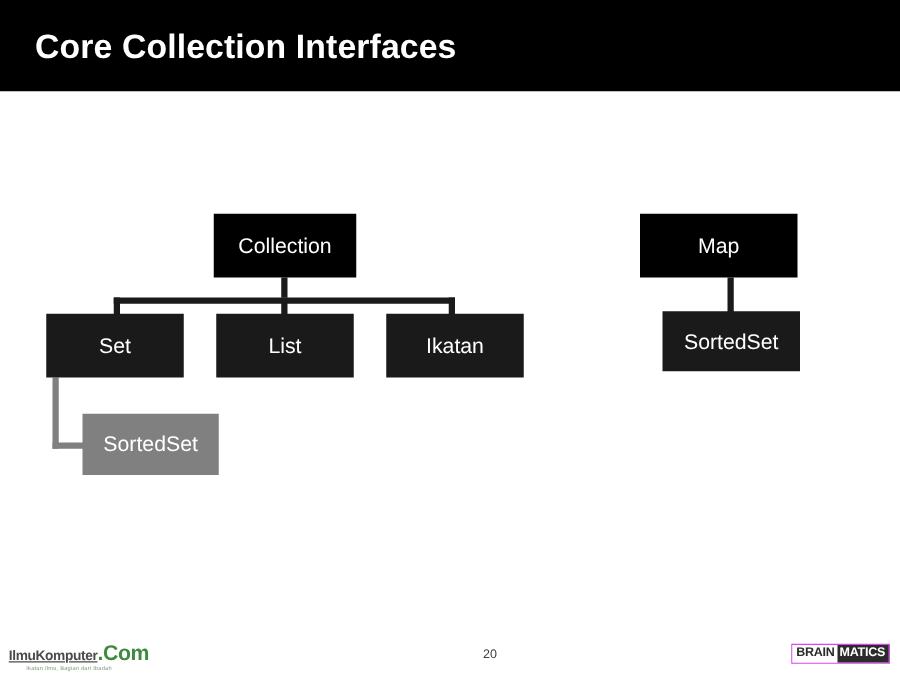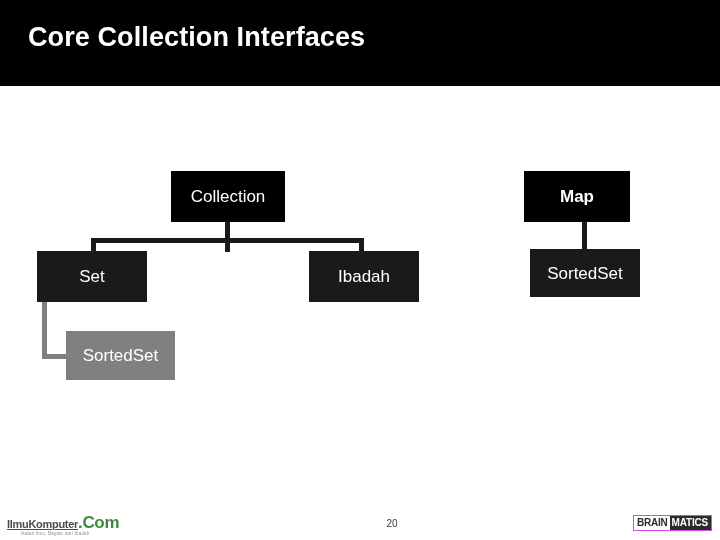--- a/index.html
+++ b/index.html
@@ -14,21 +14,21 @@
     overflow: hidden;
     position: relative;
   }
 
   
   #slide-header {
     position: absolute;
     left: 0;
     top: 0;
     width: 720px;
-    height: 86px;
+    height: 73px;
     background: #000000;
   }
   #slide-title {
     position: absolute;
     left: 28px;
     top: 22px;
     color: #ffffff;
     font-size: 27px;
     font-weight: bold;
     letter-spacing: 0.1px;
@@ -61,21 +61,21 @@
   .node.gray    { background: #808080; }
 
   .connector {
     position: absolute;
     background: #1a1a1a;
   }
   .connector.gray { background: #808080; }
 
   
   #node-collection { left: 171px; top: 104px; width: 114px; height: 51px; }
-  #node-map        { left: 524px; top: 104px; width: 106px; height: 51px; font-weight: bold; }
+  #node-map        { left: 512px; top: 104px; width: 126px; height: 51px; }
   #node-set        { left: 37px;  top: 184px; width: 110px; height: 51px; }
   #node-list       { left: 173px; top: 184px; width: 110px; height: 51px; }
   #node-queque     { left: 309px; top: 184px; width: 110px; height: 51px; }
   #node-sortedset-map { left: 530px; top: 182px; width: 110px; height: 48px; }
   #node-sortedset-set { left: 66px;  top: 264px; width: 109px; height: 49px; }
 
   
   #conn-collection-stem  { left: 225px; top: 155px; width: 5px;   height: 16px; }
   #conn-collection-bar   { left: 91px;  top: 171px; width: 273px; height: 5px; }
   #conn-left-drop        { left: 91px;  top: 171px; width: 5px;   height: 14px; }
@@ -182,23 +182,26 @@
   </div>
 
   <div class="node black" id="node-map">
     <span>Map</span>
   </div>
 
   <div class="node dark" id="node-set">
     <span>Set</span>
   </div>
 
+  <div class="node dark" id="node-list">
+    <span>List</span>
+  </div>
 
   <div class="node dark" id="node-queque">
-    <span>Ibadah</span>
+    <span>Ikatan</span>
   </div>
 
   <div class="node dark" id="node-sortedset-map">
     <span>SortedSet</span>
   </div>
 
   <div class="node gray" id="node-sortedset-set">
     <span>SortedSet</span>
   </div>
 

